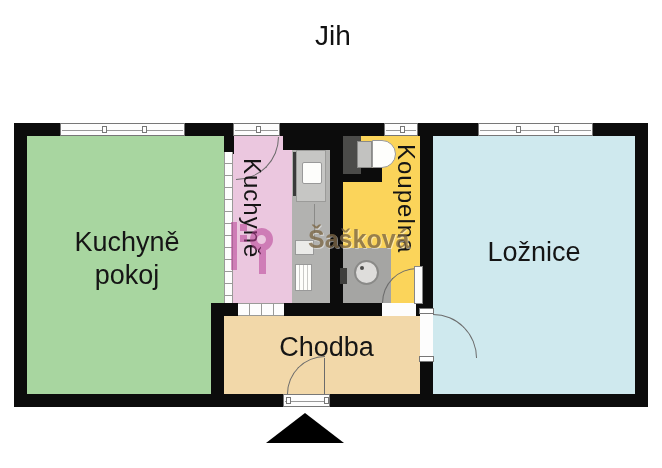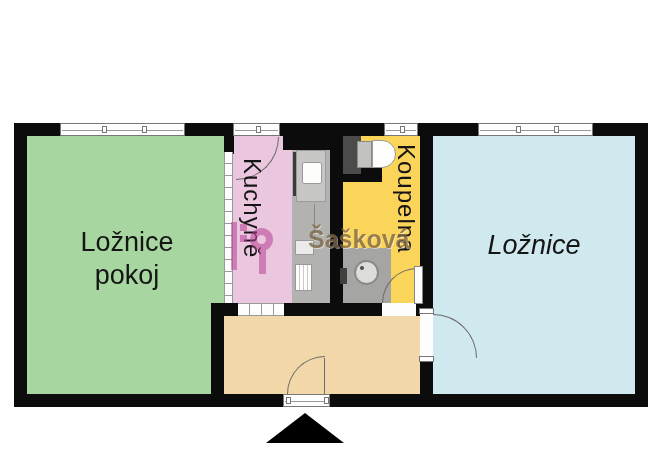--- a/index.html
+++ b/index.html
@@ -18,20 +18,21 @@
   .dashedh{background:repeating-linear-gradient(90deg,#fdfdfd 0 11px,#9a9a98 11px 12px);
            border-top:1px solid #9a9a98;border-bottom:1px solid #9a9a98;z-index:10;}
   .fixture{z-index:12;}
   .wm{z-index:30;font-weight:bold;}
 </style>
 </head>
 <body>
 
 <div id="stage">
 
+  <div class="abs" style="left:230px;top:20px;width:206px;text-align:center;font-size:28px;">Jih</div>
 
 
   <div class="abs" style="left:14px;top:123px;width:634px;height:284px;background:#0c0c0c;z-index:2;"></div>
   <div class="abs" style="left:27px;top:136px;width:608px;height:258px;background:#fff;z-index:3;"></div>
 
   <div class="abs" style="left:27px;top:136px;width:197px;height:258px;background:#a8d6a0;z-index:4;"></div>
   <div class="abs" style="left:232px;top:136px;width:60px;height:167px;background:#ebc7df;z-index:4;"></div>
   <div class="abs" style="left:292px;top:148px;width:38px;height:155px;background:#b2b2b0;z-index:5;"></div>
   <div class="abs" style="left:343px;top:136px;width:77px;height:167px;background:#fbd45a;z-index:4;"></div>
   <div class="abs" style="left:224px;top:316px;width:196px;height:78px;background:#f2d8a9;z-index:4;"></div>
@@ -91,24 +92,25 @@
 
   <div class="abs window" style="left:283px;top:394px;width:47px;height:13px;">
     <span class="tick" style="left:4%;"></span>
     <span class="tick" style="left:88%;"></span>
   </div>
   <div class="abs" style="left:324px;top:358px;width:1px;height:36px;background:#6b6b6b;z-index:12;"></div>
   <div class="abs arc" style="left:287px;top:356px;width:38px;height:38px;border-top-width:1px;border-left-width:1px;border-top-left-radius:100%;"></div>
 
   <div class="abs" style="left:266px;top:413px;width:0;height:0;border-left:39px solid transparent;border-right:39px solid transparent;border-bottom:30px solid #000;z-index:5;"></div>
 
-  <div class="abs room-label" style="left:47px;top:226px;width:160px;">Ložnice pokoj</div>
+  <div class="abs room-label" style="left:47px;top:226px;width:160px;">Kuchyně pokoj</div>
   <div class="abs vlabel" style="left:238px;top:158px;height:140px;">Kuchyně</div>
   <div class="abs vlabel" style="left:392px;top:144px;height:160px;">Koupelna</div>
-  <div class="abs room-label" style="left:433px;top:229px;width:202px;font-style:italic;">Ložnice</div>
+  <div class="abs room-label" style="left:244px;top:331px;width:165px;">Chodba</div>
+  <div class="abs room-label" style="left:433px;top:236px;width:202px;">Ložnice</div>
 
   <div class="abs" style="left:231px;top:220px;width:66px;height:56px;opacity:.55;z-index:30;">
     <div class="abs" style="left:0;top:2px;width:6px;height:48px;background:#b83f96;"></div>
     <div class="abs" style="left:9px;top:4px;width:7px;height:7px;background:#b83f96;"></div>
     <div class="abs" style="left:9px;top:15px;width:7px;height:7px;background:#b83f96;"></div>
     <div class="abs" style="left:19px;top:8px;width:23px;height:23px;border:7px solid #b83f96;border-radius:50%;"></div>
     <div class="abs" style="left:28px;top:30px;width:7px;height:24px;background:#b83f96;"></div>
   </div>
   <div class="abs wm" style="left:308px;top:225px;font-size:25px;color:#7d6847;opacity:.78;text-shadow:1px 1px 0 rgba(255,255,255,.6);">Šašková</div>
 

